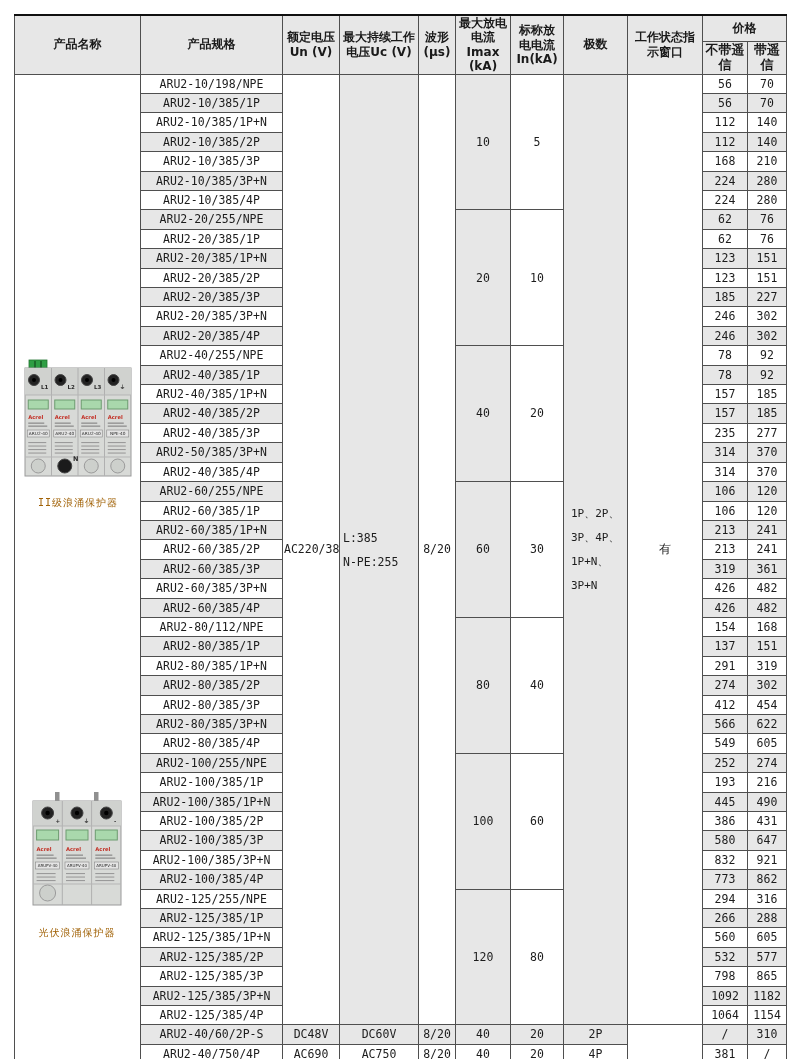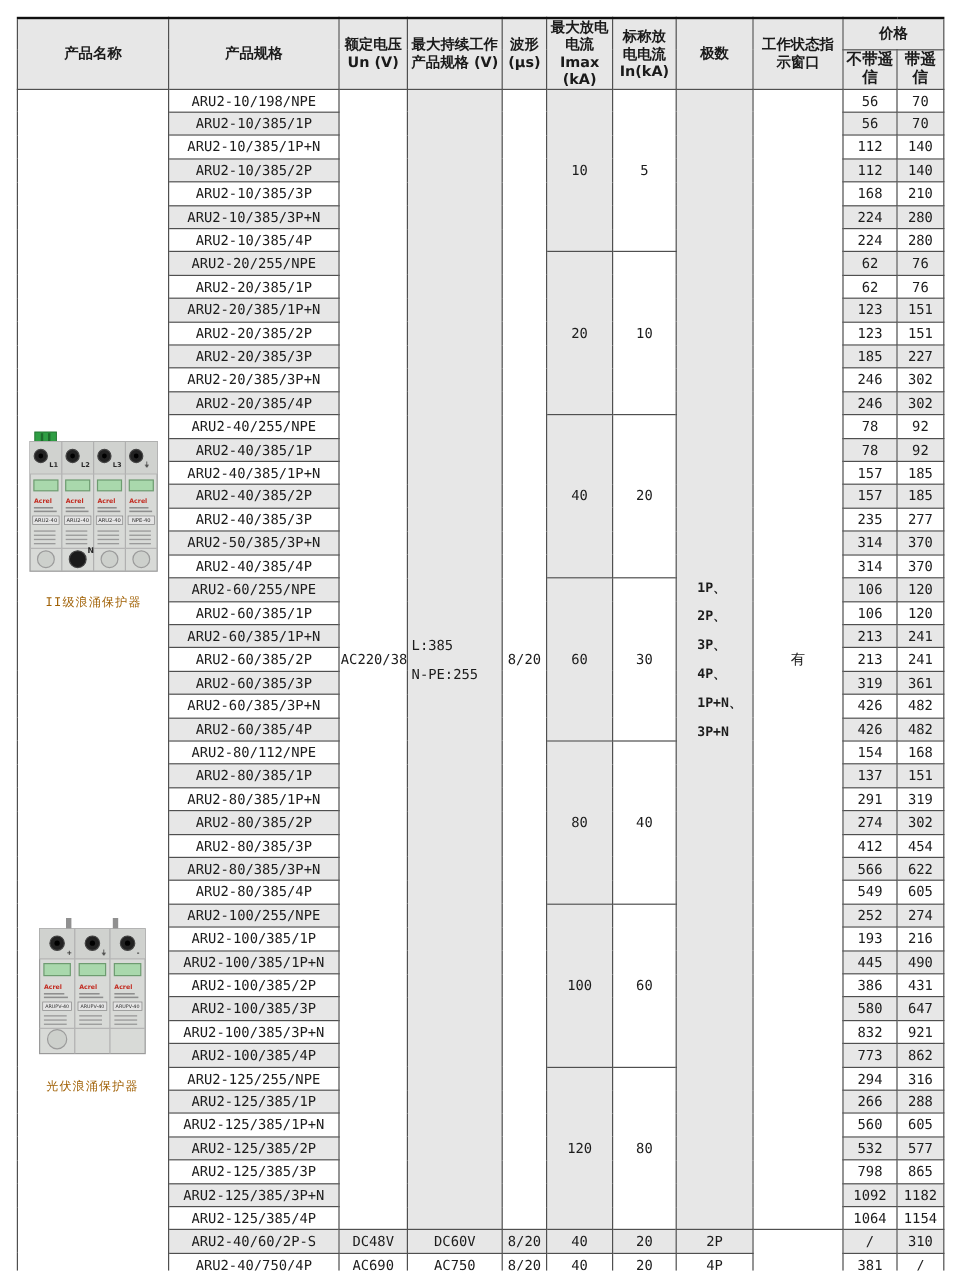--- a/index.html
+++ b/index.html
@@ -13,26 +13,26 @@
   thead th{background:#e7e7e7;font-size:12px;font-weight:600;color:#1a1a1a;line-height:1.15;}
   thead th.sub{font-size:13px;}
   tbody tr{height:18.6px;}
   tbody td{font-size:11.5px;color:#1c1c1c;line-height:18.4px;
         font-family:"DejaVu Sans Mono","Liberation Mono",monospace;}
   tbody td.cn{font-family:"DejaVu Sans","Liberation Sans",sans-serif;font-size:12px;}
   td.g{background:#e7e7e7;}
   td.namecell{background:#ffffff;position:relative;vertical-align:top;padding:0;}
   td.uc{text-align:left;padding-left:3px;}
   td.uc .ln{line-height:24px;}
-  td.poles{text-align:left;padding-left:17px;font-weight:bold;}
+  td.poles{text-align:left;padding-left:7px;}
   td.poles .ln{line-height:24px;font-size:11px;}
   .hl{line-height:1.2;}
   .fig{position:absolute;margin:0;text-align:center;}
   .fig1{left:6px;top:283px;width:114px;}
-  .fig2{left:12px;top:690px;width:100px;}
+  .fig2{left:12px;top:717px;width:100px;}
   .cap{margin-top:5px;font-size:10px;font-weight:500;color:#a16207;letter-spacing:1px;white-space:nowrap;}
   svg text{font-family:"DejaVu Sans","Liberation Sans",sans-serif;}
   svg .brand{font-size:5.2px;font-weight:bold;fill:#c22a1f;}
   svg .model{font-size:4.3px;fill:#2a2a2a;}
   svg .tlab{font-size:5.5px;fill:#2a2a2a;font-weight:600;}
 </style>
 </head>
 <body>
 <div id="page">
 
@@ -53,21 +53,21 @@
   <thead>
     <tr>
       <th rowspan="2">产品名称</th>
       <th rowspan="2">产品规格</th>
       <th rowspan="2">
         <div class="hl">额定电压</div>
         <div class="hl">Un (V)</div>
       </th>
       <th rowspan="2">
         <div class="hl">最大持续工作</div>
-        <div class="hl">产品规格 (V)</div>
+        <div class="hl">电压Uc (V)</div>
       </th>
       <th rowspan="2">
         <div class="hl">波形</div>
         <div class="hl">(μs)</div>
       </th>
       <th rowspan="2">
         <div class="hl">最大放电</div>
         <div class="hl">电流Imax</div>
         <div class="hl">(kA)</div>
       </th>

